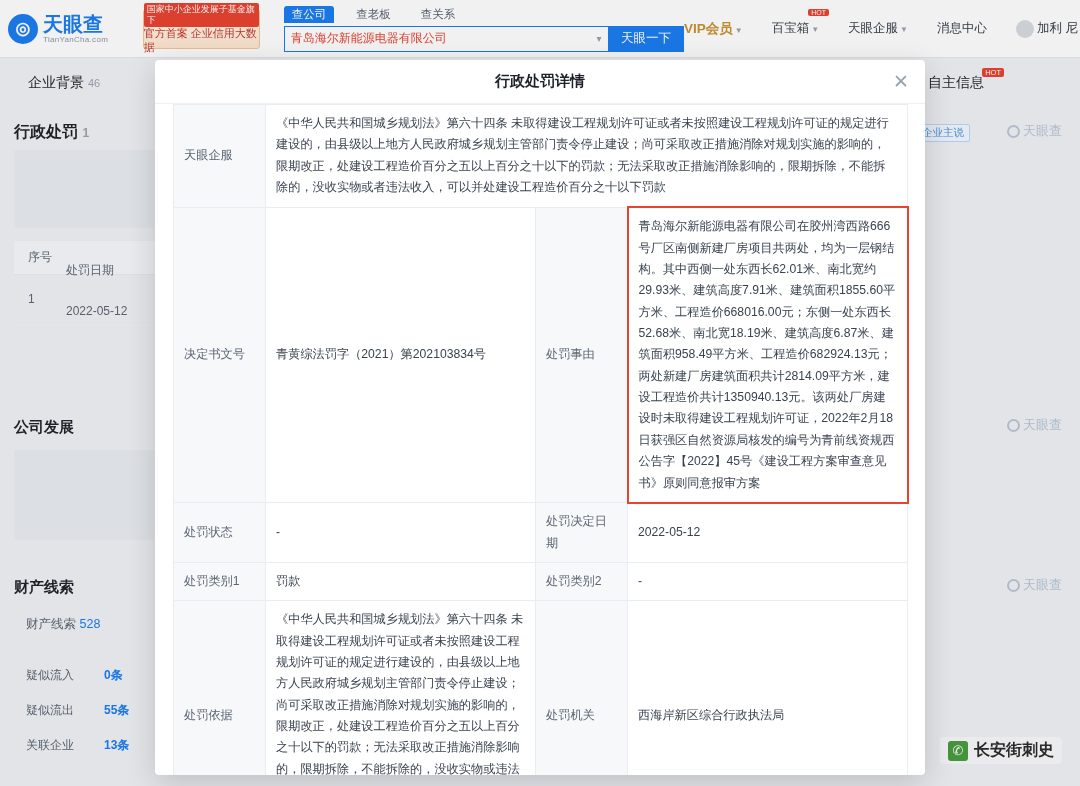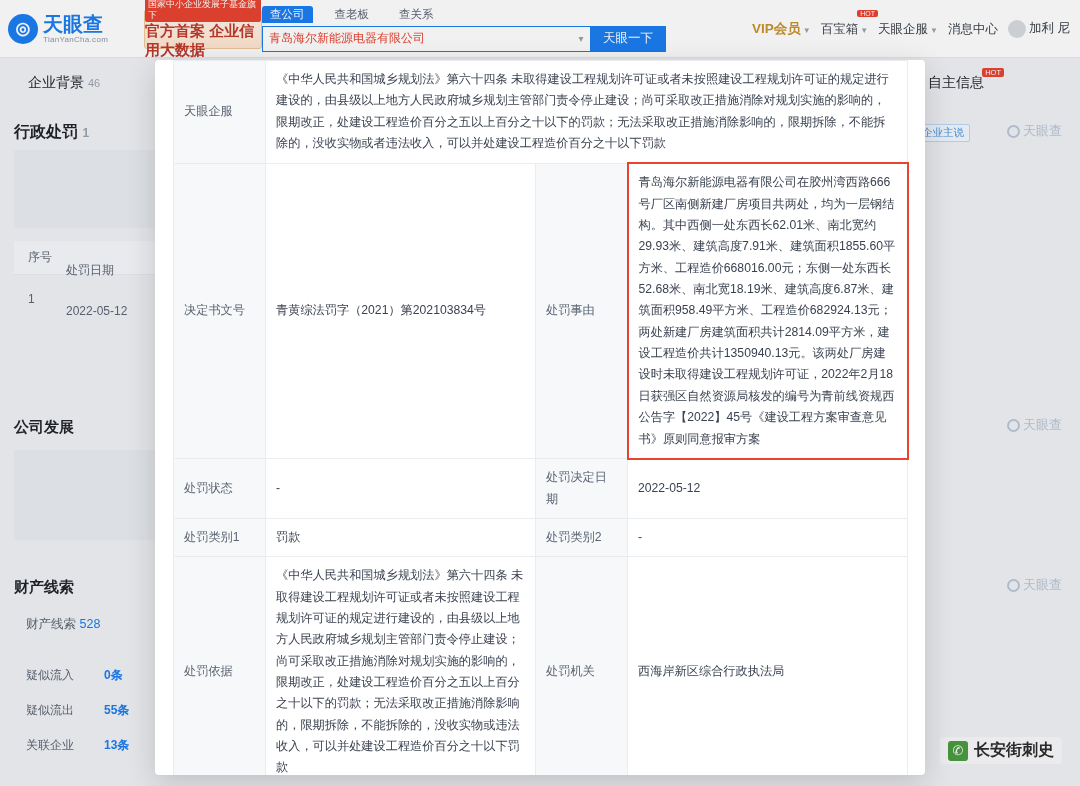--- a/index.html
+++ b/index.html
@@ -43,23 +43,23 @@
     width: 118px; height: 40px;
     background: linear-gradient(#fff6ee,#ffe6cf);
     border: 1px solid #f0c89a;
     border-radius: 3px;
     margin-left: 4px;
     display: flex; flex-direction: column;
     align-items: center; justify-content: center;
     line-height: 1.25;
   }
   .gov-badge .line1 { font-size: 9px; color: #fff; background:#e8432f; padding: 1px 3px; border-radius:2px; }
-  .gov-badge .line2 { font-size: 15px; color: #c0392b; font-weight: bold; }
-
-  .search-zone { margin-left: 0; width: 404px; }
+  .gov-badge .line2 { font-size: 11px; color: #c0392b; font-weight: normal; }
+
+  .search-zone { margin-left: 24px; width: 404px; }
   .search-tabs { display: flex; gap: 14px; height: 17px; align-items: flex-end; }
   .search-tab {
     font-size: 11.5px; color: #5b6573; padding: 1px 8px; border-radius: 3px 3px 0 0;
   }
   .search-tab.active { background: #1a7df0; color: #fff; }
   .search-row { display: flex; margin-top: 3px; height: 26px; }
   .search-input {
     flex: 1; height: 26px;
     border: 1px solid #1a7df0; border-right: none;
     font-size: 12px; color: #e8432f;
@@ -69,21 +69,21 @@
     width: 18px; height: 26px; border: 1px solid #1a7df0; border-left:none; border-right:none;
     background:#fff; color:#9aa4b1; font-size: 10px;
     display:flex; align-items:center; justify-content:center;
   }
   .search-btn {
     width: 76px; height: 26px; background: #1a7df0; color: #fff;
     font-size: 12.5px; border: none;
     display: flex; align-items: center; justify-content: center;
   }
 
-  .nav-right { margin-left: auto; display: flex; align-items: flex-end; gap: 10px; margin-right: 10px; }
+  .nav-right { margin-left: auto; display: flex; align-items: center; gap: 29px; margin-right: 2px; }
   .nav-item { font-size: 12.5px; color: #394049; position: relative; white-space: nowrap; }
   .nav-item.vip { color: #c8922c; font-weight: bold; font-size: 13.5px; }
   .hot-tag {
     position: absolute; top: -11px; right: -10px;
     background: #e8432f; color: #fff; font-size: 7px;
     padding: 0 3px; border-radius: 2px;
   }
   .chev { font-size: 8px; color: #9aa4b1; margin-left: 2px; }
   .avatar-dot {
     width: 18px; height: 18px; border-radius: 50%;
@@ -313,20 +313,24 @@
 
     <div class="sticker">
       <span class="qr">✆</span>
       <span class="txt">长安街刺史</span>
     </div>
   </div>
 
   <div class="overlay"></div>
 
   <div class="modal">
+    <div class="modal-header">
+      <div class="modal-title">行政处罚详情</div>
+      <div class="modal-close">✕</div>
+    </div>
 
     <div class="modal-body">
       <table class="detail">
         <colgroup>
           <col class="col-a">
             <col class="col-b">
             <col class="col-c">
             <col class="col-d">
         </colgroup>
         <tbody>

